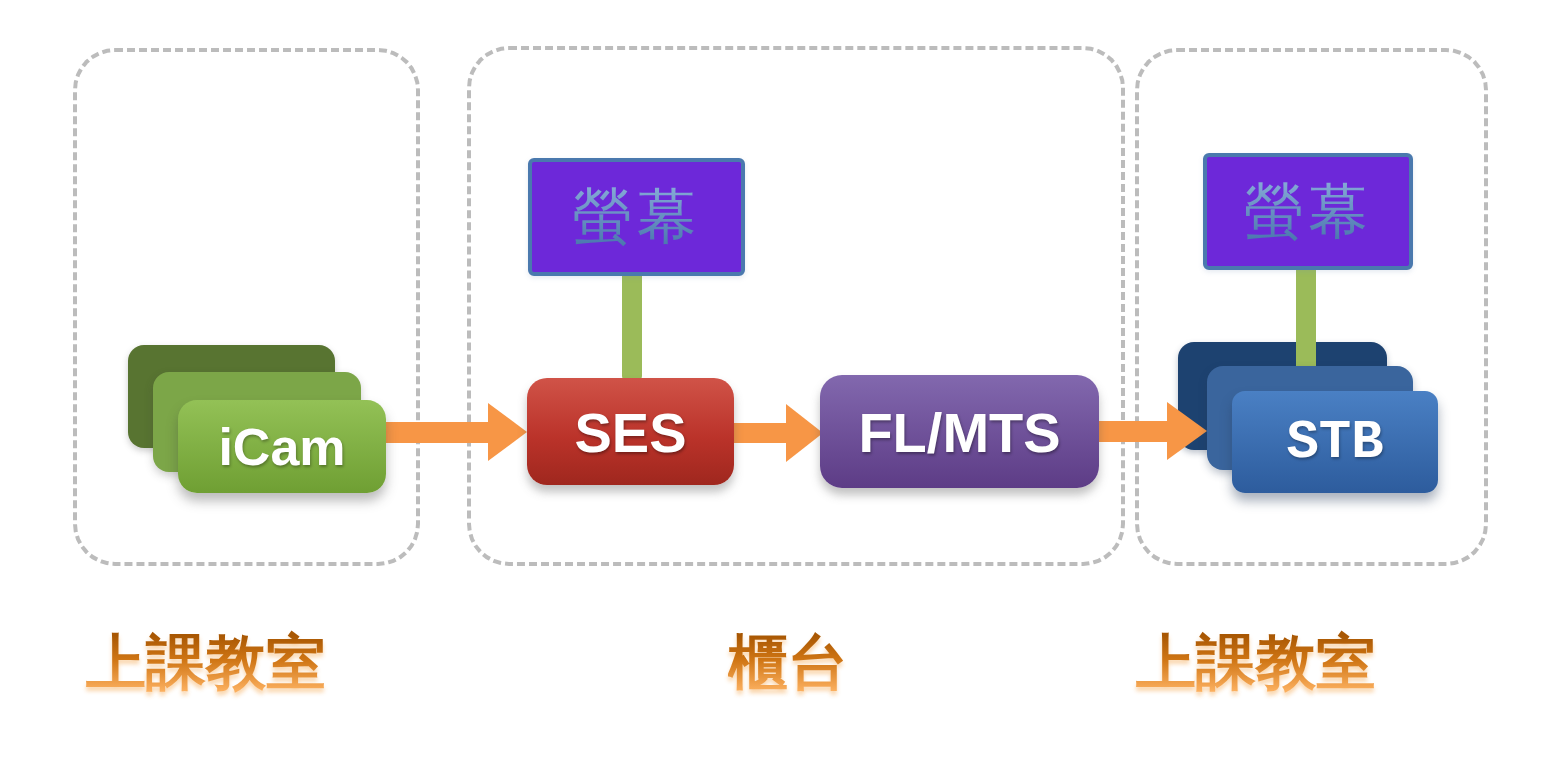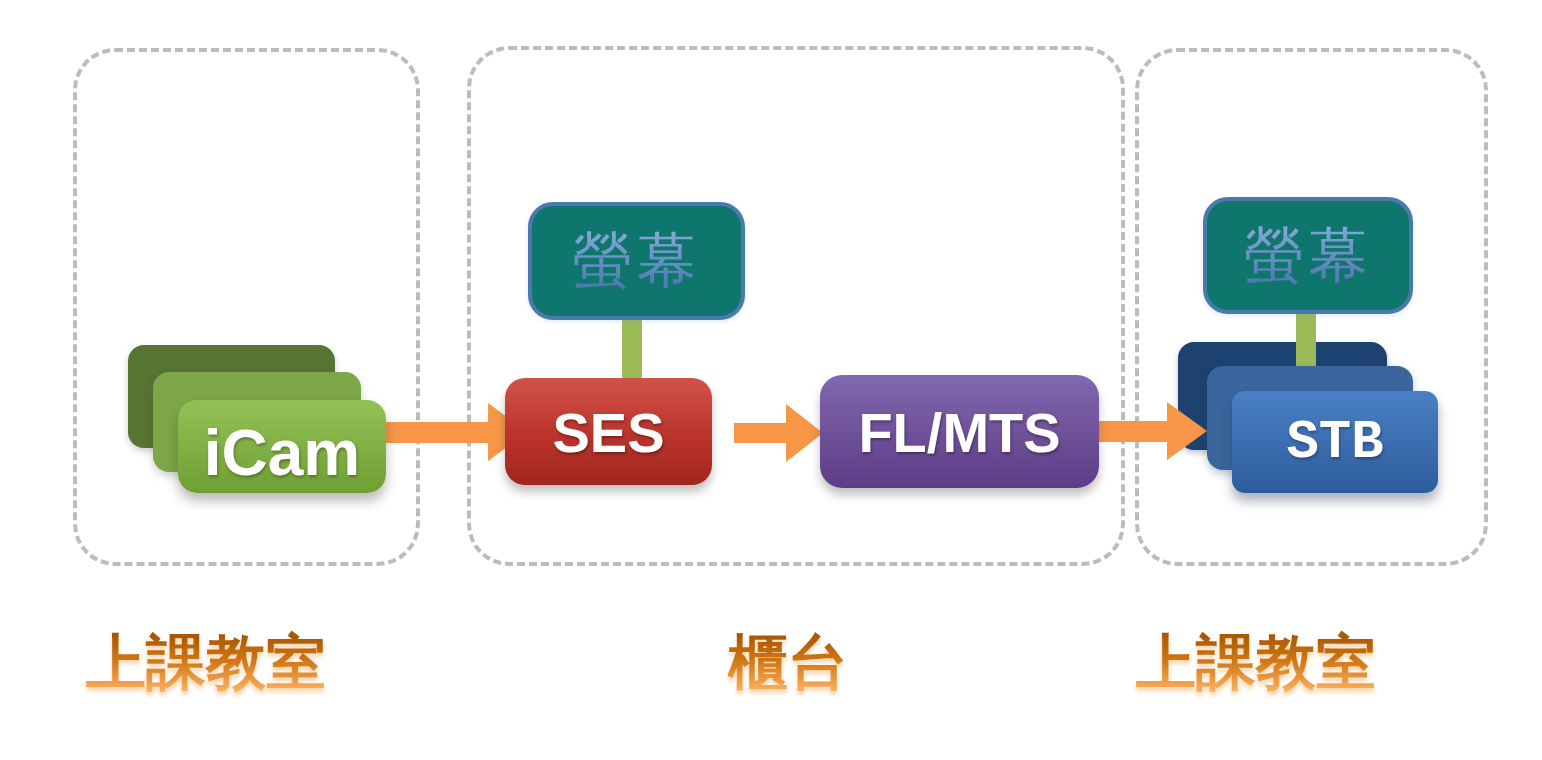--- a/index.html
+++ b/index.html
@@ -22,49 +22,49 @@
     position:absolute;left:0;right:0;top:50%;transform:translateY(-50%);
     text-align:center;color:#ffffff;font-weight:bold;
     text-shadow:1px 2px 3px rgba(0,0,0,0.30);
   }
   
   #icam-back{left:128px;top:345px;width:207px;height:103px;background:var(--icam-back);z-index:1;box-shadow:0 3px 6px rgba(60,60,60,.25);}
   #icam-mid{left:153px;top:372px;width:208px;height:100px;background:var(--icam-mid);z-index:2;box-shadow:0 4px 8px rgba(60,60,60,.25);}
   #icam-front{left:178px;top:400px;width:208px;height:93px;border-radius:19px;
     background:linear-gradient(180deg,var(--icam-front-top),var(--icam-front-bottom));
     z-index:4;box-shadow:0 8px 12px rgba(60,60,60,.35);}
-  #icam-front .card-label{font-size:64px;margin-top:6px;}
+  #icam-front .card-label{font-size:52px;}
   
   #stb-back{left:1178px;top:342px;width:209px;height:108px;background:var(--stb-back);z-index:1;box-shadow:0 3px 6px rgba(40,60,90,.3);}
   #stb-mid{left:1207px;top:366px;width:206px;height:104px;background:var(--stb-mid);z-index:4;box-shadow:0 4px 8px rgba(40,60,90,.3);}
   #stb-front{left:1232px;top:391px;width:206px;height:102px;border-radius:13px;
     background:linear-gradient(180deg,var(--stb-front-top),var(--stb-front-bottom));
     z-index:5;box-shadow:0 8px 12px rgba(40,60,90,.4);font-family:Liberation Mono, monospace;}
   #stb-front .card-label{font-size:54px;}
 
   
   .proc{position:absolute;border-radius:20px;z-index:3;}
   .proc .card-label{
     position:absolute;left:0;right:0;top:50%;transform:translateY(-50%);
     text-align:center;color:#ffffff;font-weight:bold;
     text-shadow:1px 2px 3px rgba(0,0,0,0.35);
   }
-  #node-ses{left:505px;top:378px;width:207px;height:107px;
+  #node-ses{left:527px;top:378px;width:207px;height:107px;
     background:linear-gradient(180deg,var(--ses-top),var(--ses-mid) 55%,var(--ses-bottom));
     box-shadow:0 7px 10px rgba(80,80,80,.35);}
   #node-ses .card-label{font-size:56px;}
   #node-flmts{left:820px;top:375px;width:267px;height:113px;border-radius:22px;
     background:linear-gradient(180deg,var(--flmts-top),var(--flmts-bottom));
     box-shadow:0 7px 10px rgba(80,80,80,.35);padding-left:12px;}
   #node-flmts .card-label{font-size:56px;}
 
   
   .monitor{
-    position:absolute;background:#0f766e;border:4px solid var(--monitor-border);
-    border-radius:25px;z-index:3;box-shadow:0 2px 5px rgba(110,140,175,.18);margin-top:44px;
+    position:absolute;background:#6d28d9;border:4px solid var(--monitor-border);
+    border-radius:6px;z-index:3;box-shadow:0 2px 5px rgba(110,140,175,.18);
   }
   .monitor .monitor-label{
     position:absolute;left:0;right:0;top:50%;transform:translateY(-50%);
     text-align:center;font-size:60px;letter-spacing:4px;
     color:var(--monitor-text-bottom);
   }
   @supports (-webkit-background-clip:text){
     .monitor .monitor-label{
       background:linear-gradient(180deg,var(--monitor-text-top),var(--monitor-text-bottom));
       -webkit-background-clip:text;background-clip:text;

